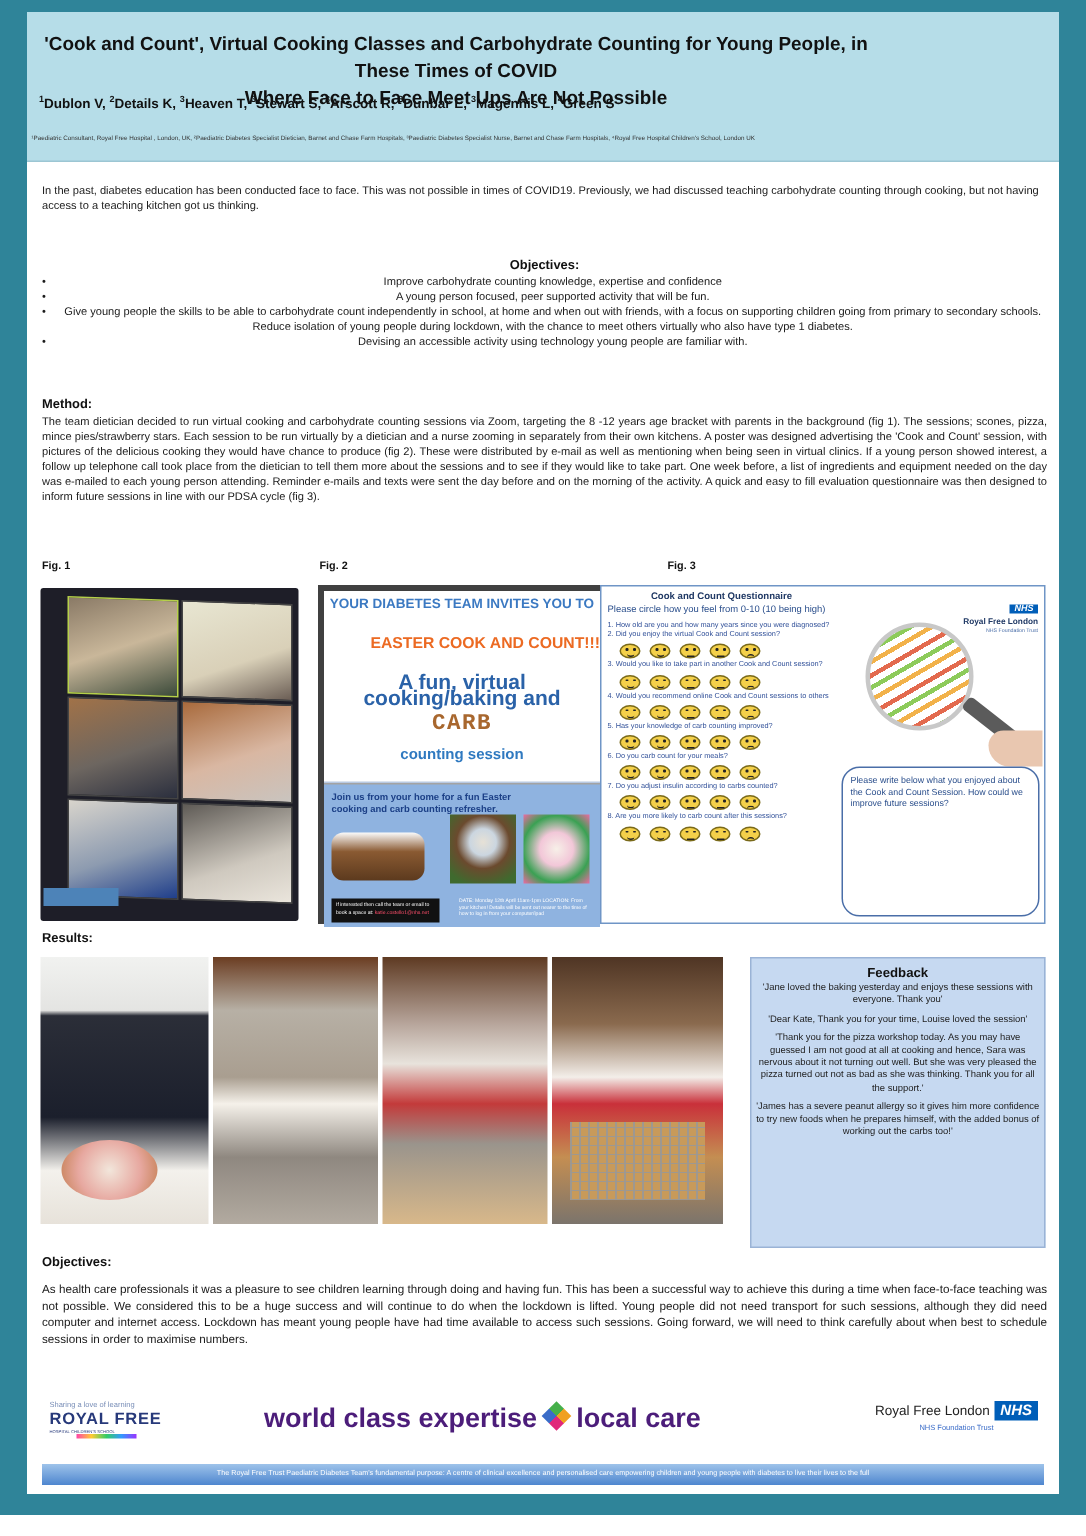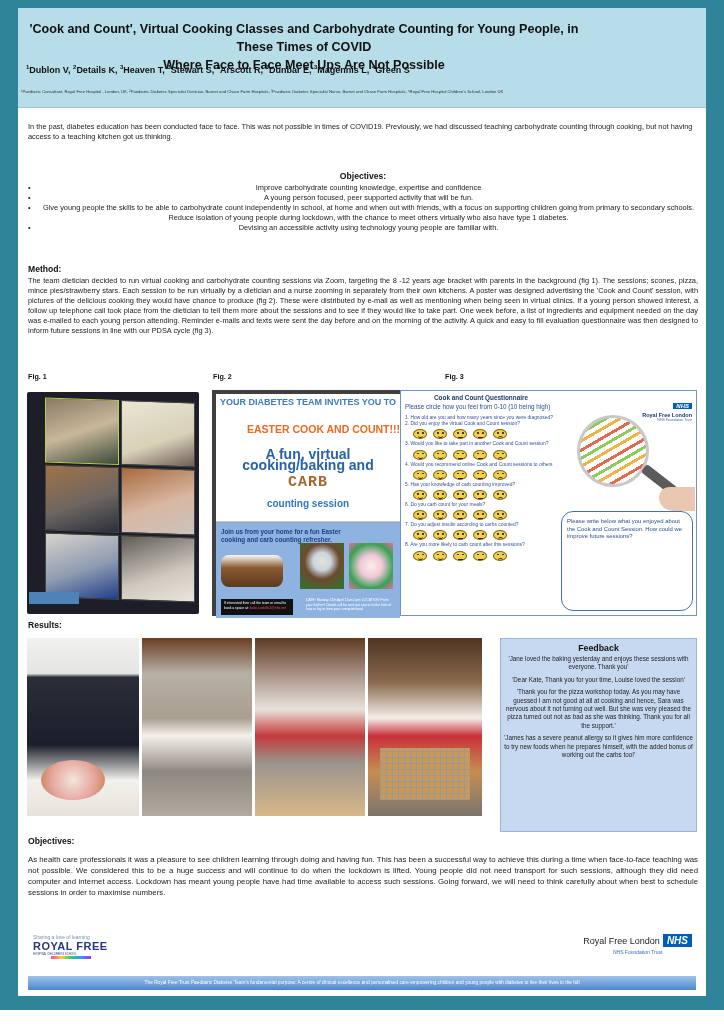--- a/index.html
+++ b/index.html
@@ -285,20 +285,23 @@
     <p class="justify" style="font-size:7.8px; line-height:11px;">As health care professionals it was a pleasure to see children learning through doing and having fun. This has been a successful way to achieve this during a time when face-to-face teaching was not possible. We considered this to be a huge success and will continue to do when the lockdown is lifted. Young people did not need transport for such sessions, although they did need  computer and internet access. Lockdown has meant young people have had time available to access such sessions. Going forward, we will need to think carefully about when best to schedule sessions in order to maximise numbers.</p>
   </div>
 
   <div class="logos">
     <div class="rf-school">
       <div class="tag">Sharing a love of learning</div>
       <div class="name">ROYAL FREE</div>
       <div class="sub">HOSPITAL CHILDREN'S SCHOOL</div>
       <div class="rainbow"></div>
     </div>
+    <div class="slogan">
+      <span>world class expertise</span><span class="diamond"></span><span>local care</span>
+    </div>
     <div class="rfl">
       <div class="line1"><span>Royal Free London</span><span class="nhs">NHS</span></div>
       <div class="line2">NHS Foundation Trust</div>
     </div>
   </div>
 
   <div class="purpose-bar">The Royal Free Trust Paediatric Diabetes Team's fundamental purpose: A centre of clinical excellence and personalised care empowering children and young people with diabetes to live their lives to the full</div>
 </div>
 
 </body></html>

